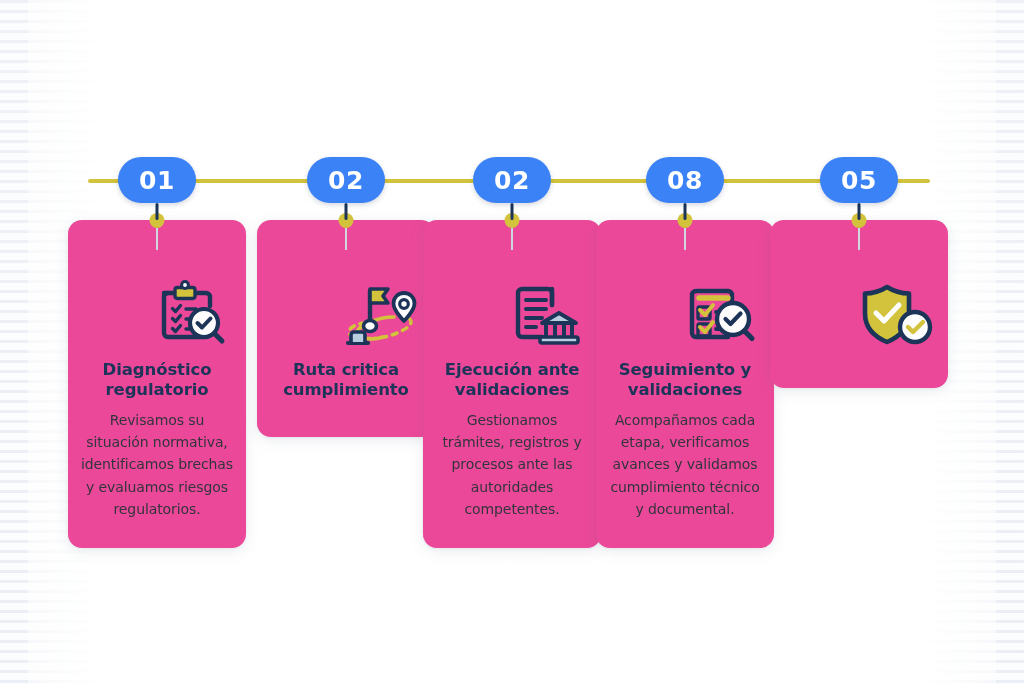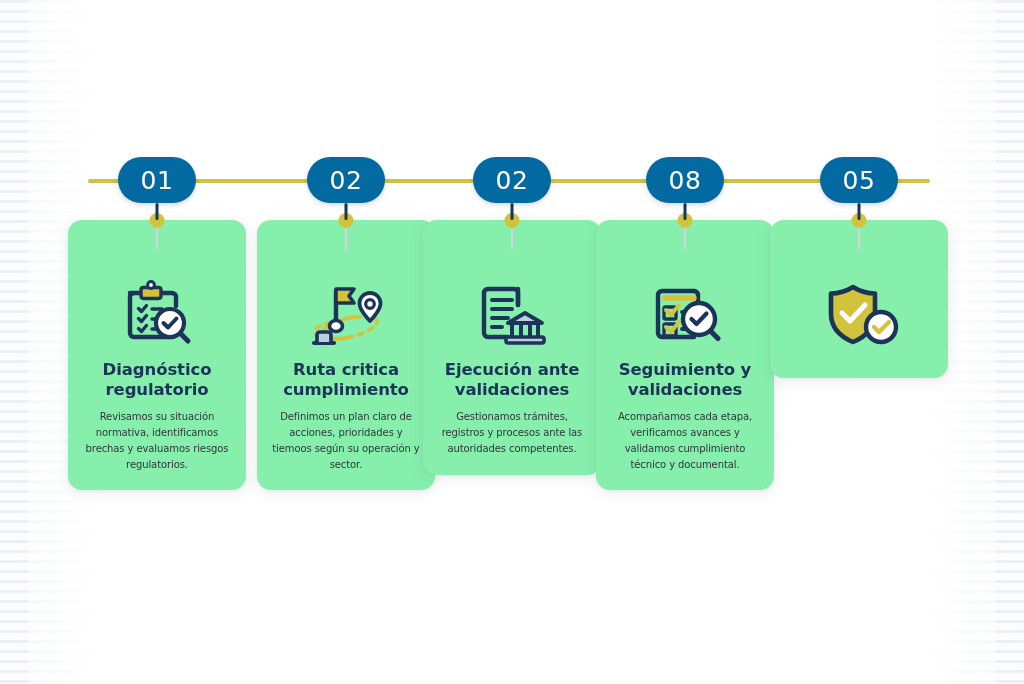--- a/index.html
+++ b/index.html
@@ -71,24 +71,24 @@
   }
 
   .badge {
     position: absolute;
     top: 157px;
     left: 50%;
     transform: translateX(-50%);
     width: 78px;
     height: 46px;
     border-radius: 23px;
-    background: #0369a1;
+    background: #3b82f6;
     color: #ffffff;
     font-size: 25px;
-    font-weight: normal;
+    font-weight: bold;
     letter-spacing: 0.5px;
     display: flex;
     align-items: center;
     justify-content: center;
     box-shadow: 0 2px 5px rgba(20,40,70,0.18);
   }
 
   .stem {
     position: absolute;
     top: 203px;
@@ -120,28 +120,28 @@
     height: 22px;
     background: #cfd6e0;
   }
 
   
   .card {
     position: absolute;
     top: 220px;
     left: 0;
     width: 178px;
-    background: #86efac;
+    background: #ec4899;
     border-radius: 14px;
     box-shadow: 0 3px 14px rgba(90,105,130,0.13),
                 0 1px 3px rgba(90,105,130,0.08);
-    padding: 58px 12px 18px 12px;
+    padding: 58px 12px 28px 12px;
     display: flex;
     flex-direction: column;
-    align-items: center;
+    align-items: flex-end;
   }
 
   .icon-wrap {
     width: 86px;
     height: 72px;
     display: flex;
     align-items: center;
     justify-content: center;
     margin-bottom: 10px;
   }
@@ -152,21 +152,21 @@
     font-size: 16.5px;
     font-weight: bold;
     line-height: 1.22;
     text-align: center;
     margin-bottom: 9px;
     letter-spacing: -0.1px;
   }
 
   .card-body {
     color: #31353c;
-    font-size: 10px;
+    font-size: 14px;
     line-height: 1.58;
     text-align: center;
     letter-spacing: -0.1px;
   }
 </style>
 </head>
 <body>
 
 <div id="canvas"></div>
 
@@ -210,21 +210,20 @@
           <path d="M30 12v32" stroke="#1b3458" stroke-width="4.4" stroke-linecap="round"></path>
           <path d="M30 10h18l-5 7 5 7H30z" fill="#d3c23c" stroke="#1b3458" stroke-width="3.6" stroke-linejoin="round"></path>
           <ellipse cx="30" cy="47" rx="6.5" ry="5.5" fill="#fdfdfe" stroke="#1b3458" stroke-width="3.6"></ellipse>
           <path d="M64 14c-6 0-10.5 4.6-10.5 10.4 0 7 10.5 17.6 10.5 17.6s10.5-10.6 10.5-17.6C74.5 18.6 70 14 64 14z" fill="#fdfdfe" stroke="#1b3458" stroke-width="3.8" stroke-linejoin="round"></path>
           <circle cx="64" cy="25" r="4.3" fill="#fdfdfe" stroke="#1b3458" stroke-width="3.2"></circle>
           <path d="M8 64h20" stroke="#1b3458" stroke-width="4.2" stroke-linecap="round"></path>
           <path d="M11 63v-7a3 3 0 0 1 3-3h8a3 3 0 0 1 3 3v7" fill="#b9cfe0" stroke="#1b3458" stroke-width="3.6" stroke-linejoin="round"></path>
         </svg>
       </div>
       <div class="card-title">Ruta critica cumplimiento</div>
-      <div class="card-body">Definimos un plan claro de acciones, prioridades y tiemoos según su operación y sector.</div>
     </div>
     <div class="inner-stem"></div>
     <div class="node-dot"></div>
     <div class="stem"></div>
     <div class="badge">02</div>
   </div>
 
   <div class="step" style="left:423px;">
     <div class="card">
       <div class="icon-wrap">

